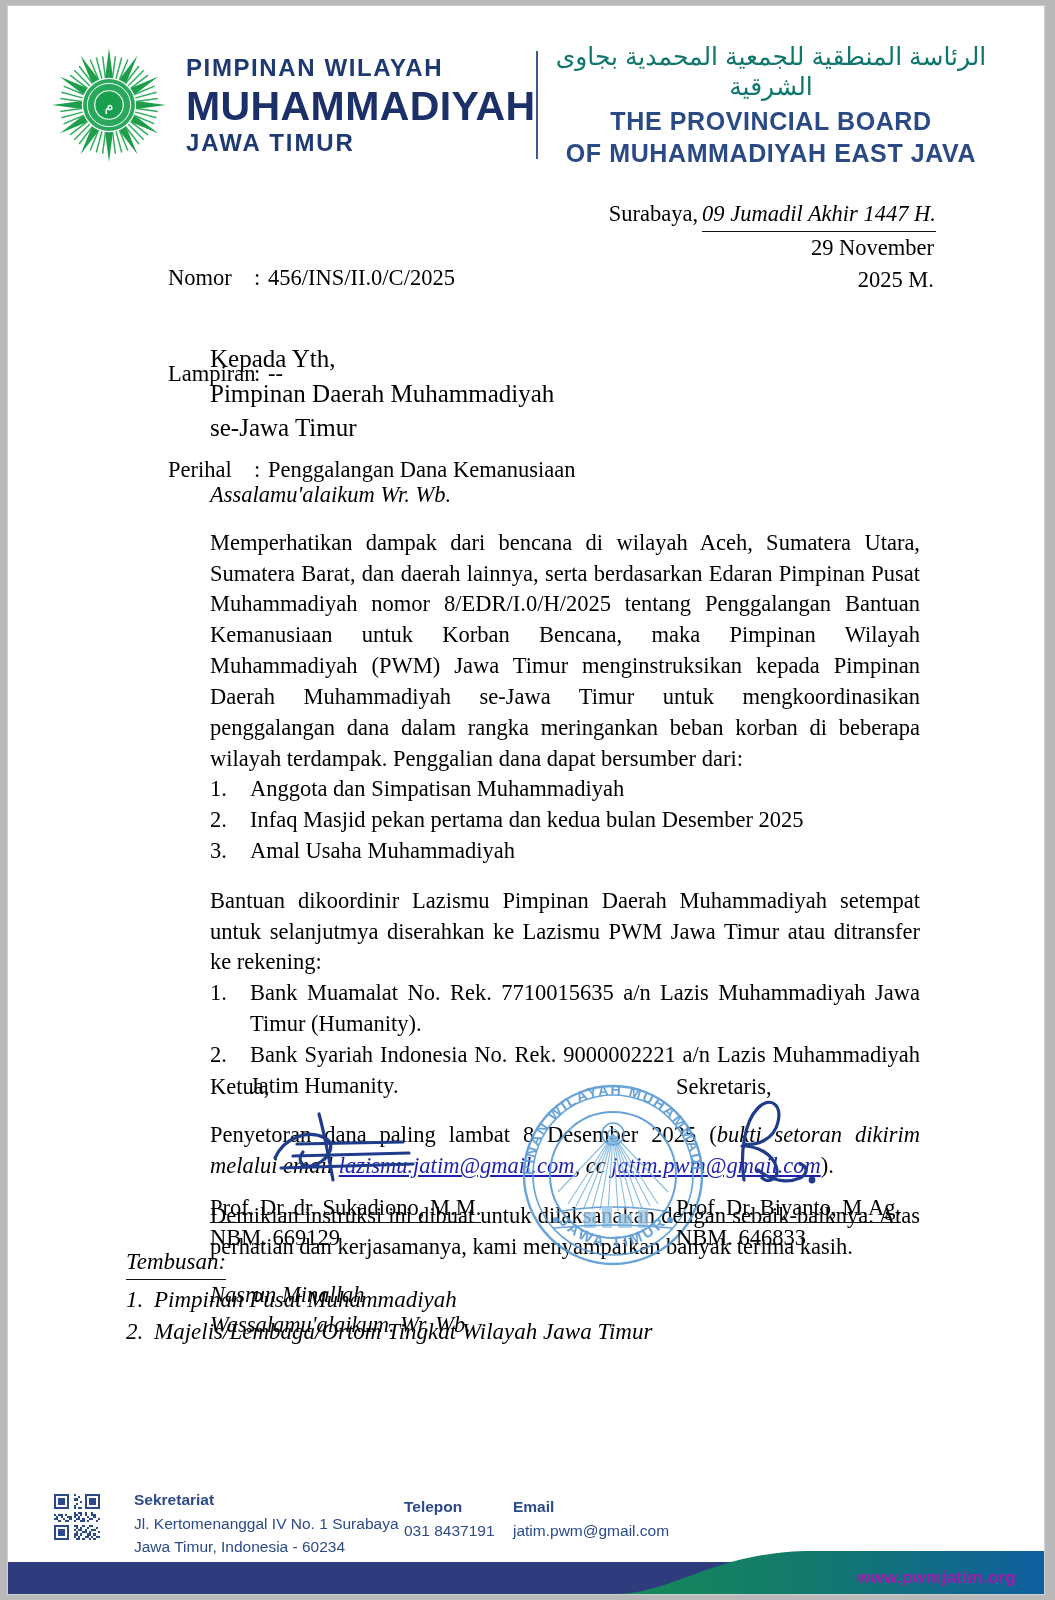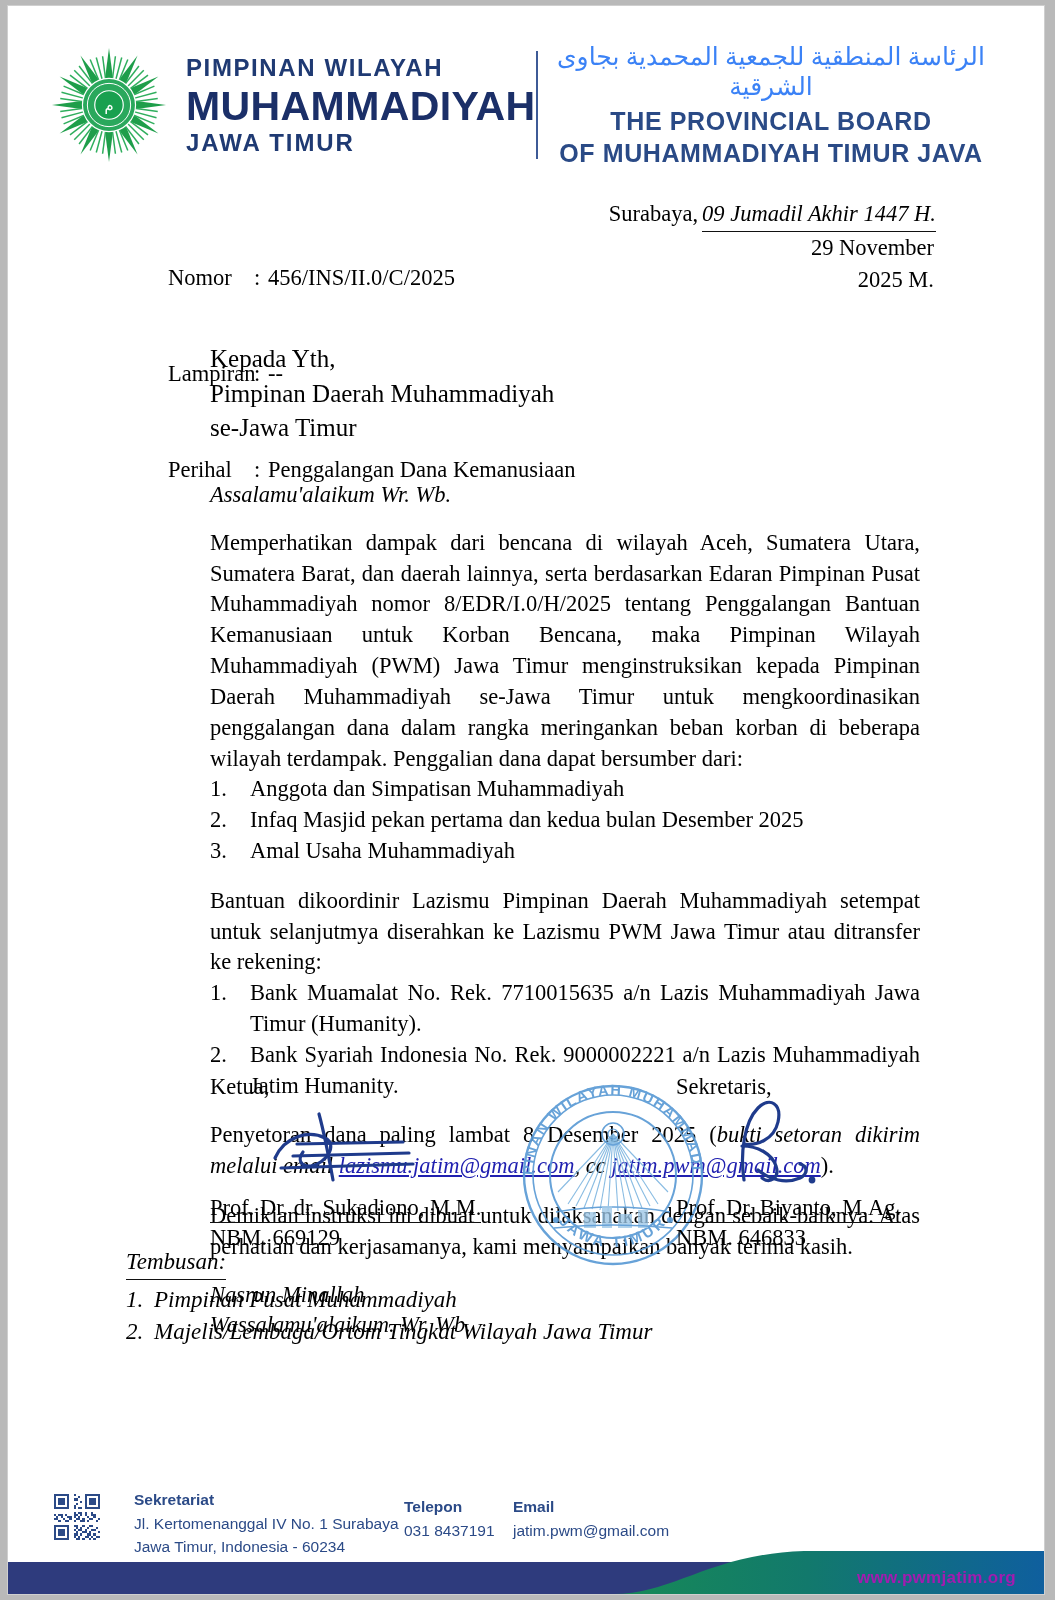--- a/index.html
+++ b/index.html
@@ -60,24 +60,24 @@
     flex: 0 0 2px;
   }
   .lh-right {
     flex: 1;
     text-align: center;
     color: #2a4a86;
     padding-right: 40px;
     line-height: 1.18;
   }
   .lh-ar {
-    font-family: Liberation Serif, serif;
+    font-family: Liberation Sans, sans-serif;
     font-size: 25px;
     direction: rtl;
-    color: #3b82f6;
+    color: #0f766e;
     margin-bottom: 6px;
   }
   .lh-en1, .lh-en2 {
     font-family: "Liberation Sans", sans-serif;
     font-weight: bold;
     font-size: 25px;
     letter-spacing: 0.6px;
     color: #2a4a86;
   }
   .lh-en2 { margin-top: 2px; }
@@ -332,21 +332,21 @@
       <div class="lh-words">
         <div class="lh-l1">PIMPINAN WILAYAH</div>
         <div class="lh-l2">MUHAMMADIYAH</div>
         <div class="lh-l3">JAWA TIMUR</div>
       </div>
     </div>
     <div class="lh-divider"></div>
     <div class="lh-right">
       <div class="lh-ar">الرئاسة المنطقية للجمعية المحمدية بجاوى الشرقية</div>
       <div class="lh-en1">THE PROVINCIAL BOARD</div>
-      <div class="lh-en2">OF MUHAMMADIYAH TIMUR JAVA</div>
+      <div class="lh-en2">OF MUHAMMADIYAH EAST JAVA</div>
     </div>
   </div>
 
   <div class="meta">
     <div class="meta-left">
       <div class="meta-row">
         <span class="meta-key">Nomor</span>
         <span class="meta-colon">:</span>
         <span>456/INS/II.0/C/2025</span>
       </div>

